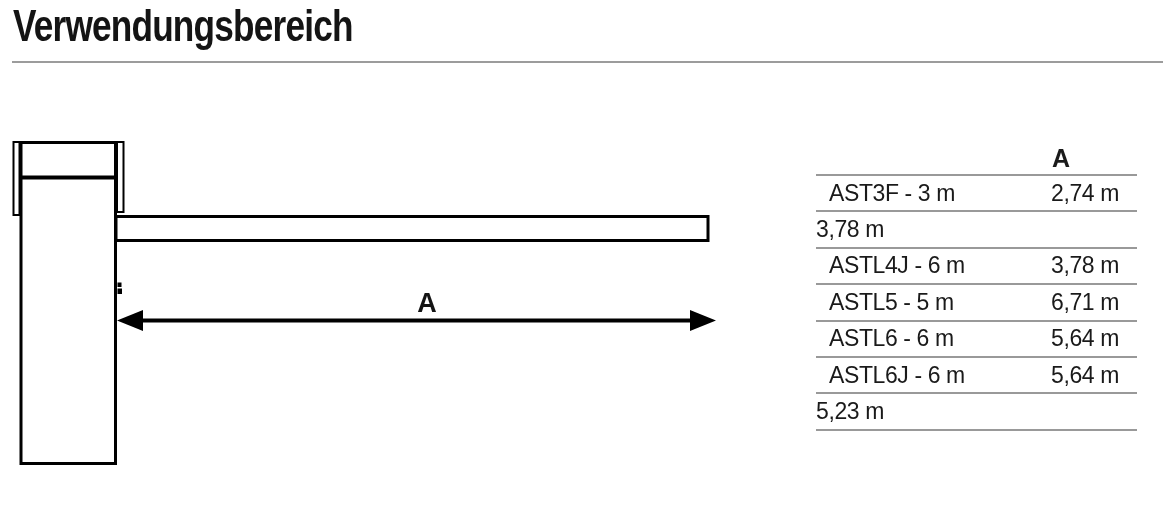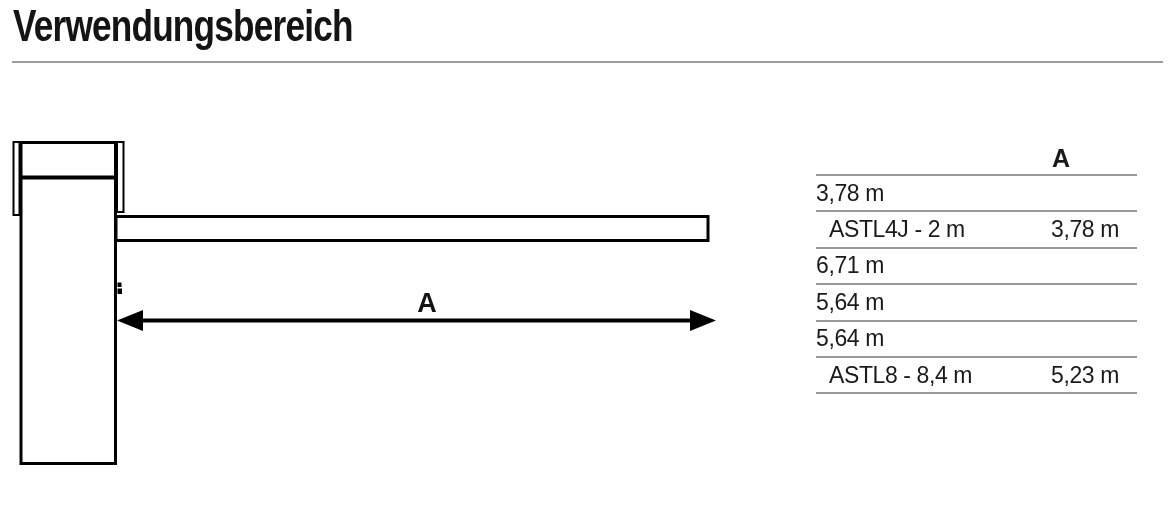--- a/index.html
+++ b/index.html
@@ -132,42 +132,48 @@
       <polygon class="solid" points="716,320.5 690,310 690,331"></polygon>
     </g>
     <text x="427" y="312" text-anchor="middle">A</text>
   </svg>
 
   <div class="spec-table">
     <div class="thead">
       <span class="col-a">A</span>
     </div>
     <div class="tbody">
+  <div class="trow">
+    <span class="cell model">AST3F - 3 m</span>
+    <span class="cell value">2,74 m</span>
+  </div>
 
   <div class="trow">
     <span class="cell value">3,78 m</span>
   </div>
 
   <div class="trow">
-    <span class="cell model">ASTL4J - 2 m</span>
+    <span class="cell model">ASTL4J - 6 m</span>
     <span class="cell value">3,78 m</span>
   </div>
 
   <div class="trow">
+    <span class="cell model">ASTL5 - 5 m</span>
     <span class="cell value">6,71 m</span>
   </div>
 
   <div class="trow">
+    <span class="cell model">ASTL6 - 6 m</span>
     <span class="cell value">5,64 m</span>
   </div>
 
   <div class="trow">
+    <span class="cell model">ASTL6J - 6 m</span>
     <span class="cell value">5,64 m</span>
   </div>
 
   <div class="trow">
-    <span class="cell model">ASTL8 - 8,4 m</span>
     <span class="cell value">5,23 m</span>
   </div>
 </div>
   </div>
 
 </div>
 
 </body></html>

